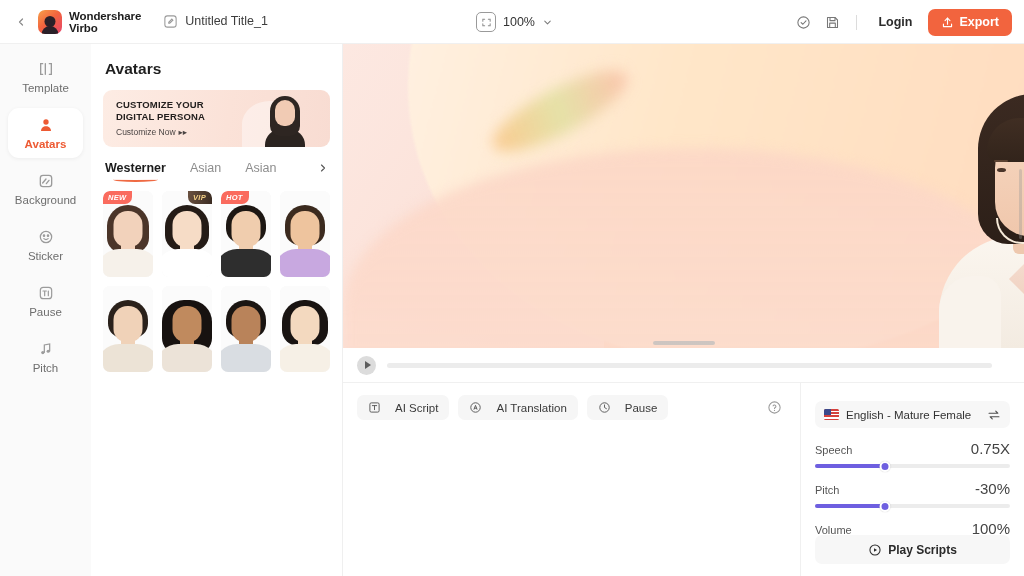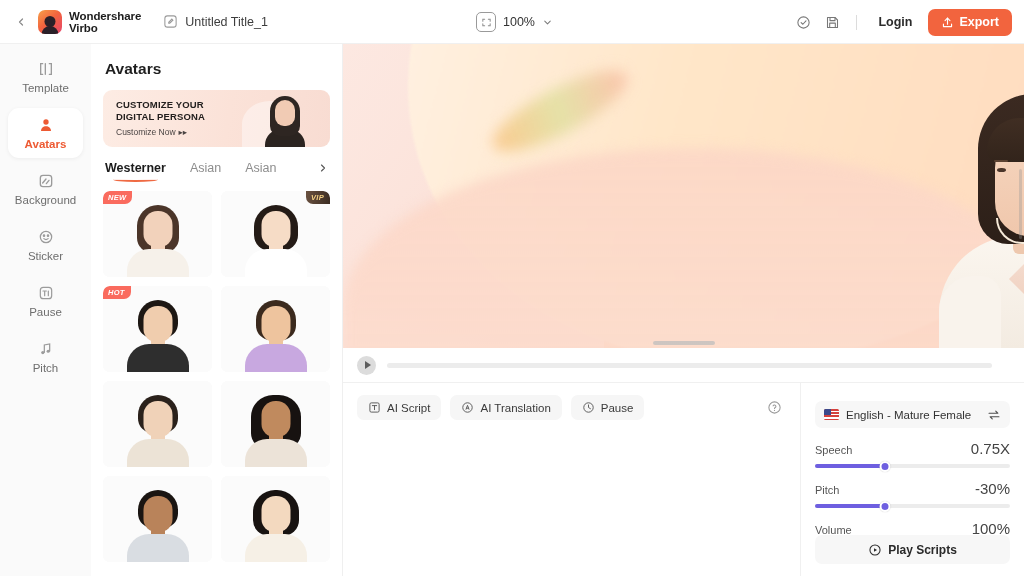--- a/index.html
+++ b/index.html
@@ -33,21 +33,21 @@
     width:11px; height:11px; border-radius:50%; background:#2a2028;
   }
   .brand-logo::before{
     content:""; position:absolute; left:50%; bottom:-3px; transform:translateX(-50%);
     width:17px; height:11px; border-radius:9px 9px 0 0; background:#2a2028;
   }
   .brand-name {
     font-size:11.5px; font-weight:bold; color:#1c1c1c; line-height:12px; letter-spacing:-0.1px;
   }
   .doc-title-wrap {
-    display:flex; align-items:center; gap:7px; margin-left:22px; cursor:text;
+    display:flex; align-items:flex-start; gap:7px; margin-left:22px; cursor:text;
   }
   .doc-edit-ico { width:15px; height:15px; color:#9a9a9a; flex:none; }
   .doc-title { font-size:12.5px; color:#3d3d3d; }
 
   .zoom-group {
     position:absolute; left:476px; top:8px; height:28px;
     display:flex; align-items:center; gap:7px;
   }
   .zoom-fit-btn{
     width:20px;height:20px;border:1.3px solid #9a9a9a;border-radius:5px;
@@ -134,21 +134,21 @@
     position:absolute;right:20px;top:-4px;width:16px;height:22px;
     background:linear-gradient(90deg,rgba(255,255,255,0),#fff 70%);
   }
   .tabs-next{
     position:absolute;right:-2px;top:-2px;width:16px;height:18px;
     display:flex;align-items:center;justify-content:center;color:#555;cursor:pointer;
   }
 
   .grid{
     margin:16px 0 0 0; padding:0 12px; display:grid;
-    grid-template-columns:1fr 1fr; gap:9px;
+    grid-template-columns:1fr 1fr 1fr 1fr; gap:9px;
   }
   .cell{
     position:relative;height:86px;border-radius:7px;overflow:hidden;cursor:pointer;
     background:#f7f7f7;
   }
   .badge{
     position:absolute;top:0;left:0;z-index:3;
     font-size:7.5px;font-weight:bold;font-style:italic;color:#fff;
     padding:2px 6px 2px 5px;border-radius:6px 0 7px 0;letter-spacing:.3px;
   }
@@ -261,21 +261,21 @@
     height:5px;background:#ececec;border-radius:3px;margin-left:11px;flex:1;margin-right:32px;cursor:pointer;
   }
 
   
   .script-area{
     position:absolute;left:343px;top:383px;width:458px;height:193px;background:#fff;
     border-right:1px solid #f0f0f0;
   }
   .script-toolbar{display:flex;align-items:center;gap:9px;padding:12px 0 0 14px;}
   .chip{
-    display:flex;align-items:center;gap:6px;height:25px;padding:0 11px;
+    display:flex;align-items:center;gap:14px;height:25px;padding:0 11px;
     border-radius:7px;background:#f6f6f6;font-size:11.5px;color:#3a3a3a;cursor:pointer;white-space:nowrap;
   }
   .chip .c-ico{width:13px;height:13px;color:#5d5d5d;flex:none;}
   .help-ico{
     position:absolute;right:18px;top:17px;width:15px;height:15px;color:#9a9a9a;cursor:pointer;
   }
   .script-box{
     position:absolute;left:14px;top:50px;right:14px;bottom:10px;cursor:text;
   }
 

